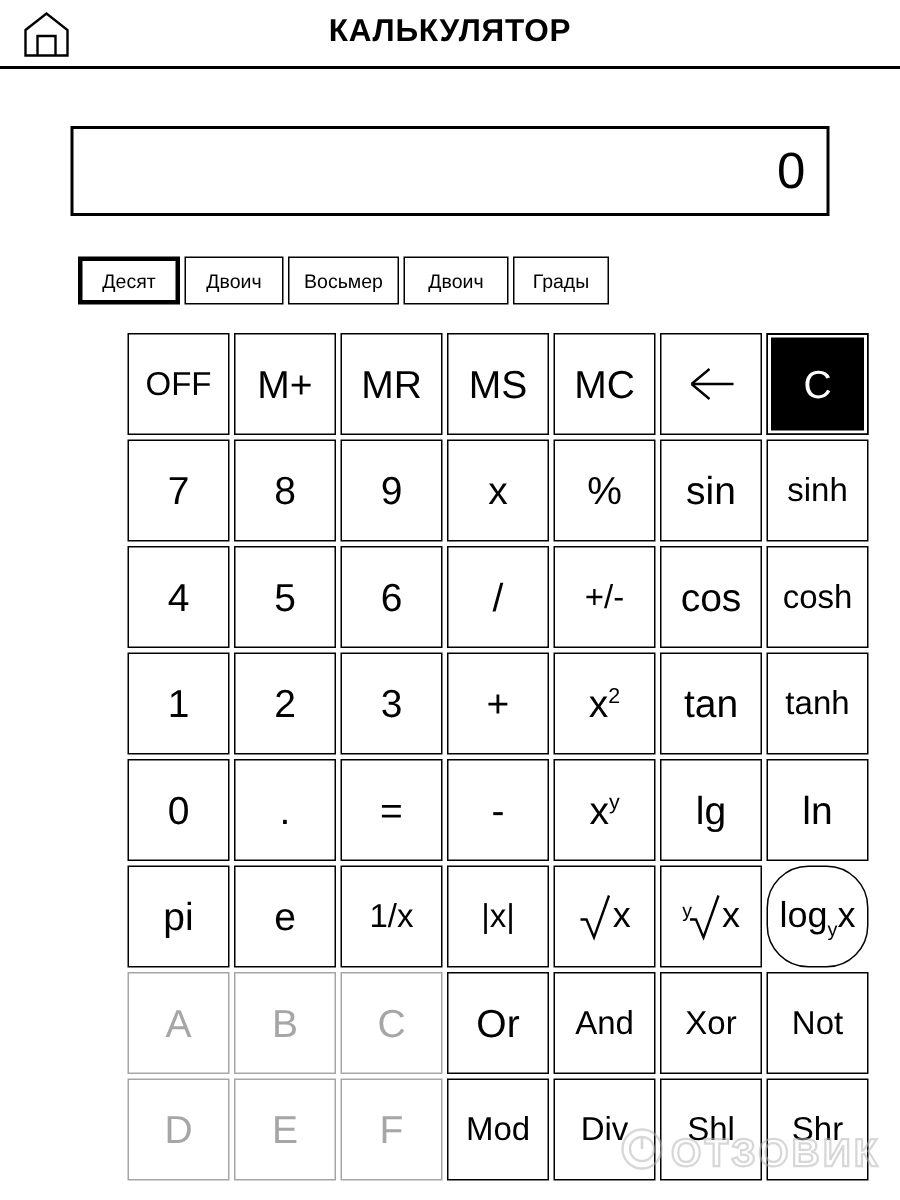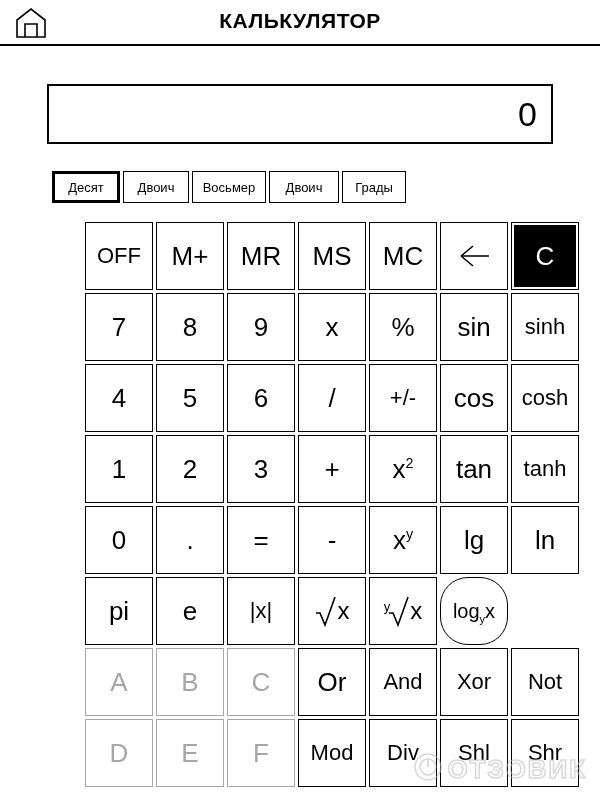--- a/index.html
+++ b/index.html
@@ -118,21 +118,21 @@
     display: flex;
     align-items: center;
     justify-content: center;
     font-size: 26px;
     cursor: pointer;
     user-select: none;
     position: relative;
   }
   .key:last-child { margin-right: 0; }
   .key.small { font-size: 22px; }
-  .key.xsmall { font-size: 20px; border-radius: 28px; }
+  .key.xsmall { font-size: 24px; border-radius: 28px; }
   .key.invert {
     background: #000;
     color: #fff;
     border: 1px solid #000;
     box-shadow: inset 0 0 0 2px #fff, inset 0 0 0 4px #000;
   }
   .key.disabled {
     border: 1px solid #a6a6a6;
     color: #a6a6a6;
     cursor: default;
@@ -321,20 +321,23 @@
       <div class="key">
         <span>ln</span>
       </div>
     </div>
     <div class="krow">
       <div class="key">
         <span>pi</span>
       </div>
       <div class="key">
         <span>e</span>
+      </div>
+      <div class="key small">
+        <span>1/x</span>
       </div>
       <div class="key small">
         <span>|x|</span>
       </div>
       <div class="key">
         <span style="display:flex;align-items:center;">
           <svg class="radical-svg" width="22" height="34" viewBox="0 0 22 34">
             <path d="M1 19 L5 19 L10 31 L20 3" fill="none" stroke="#000" stroke-width="1.6"></path>
           </svg>
           <span style="font-size:24px;margin-left:1px;">x</span>

